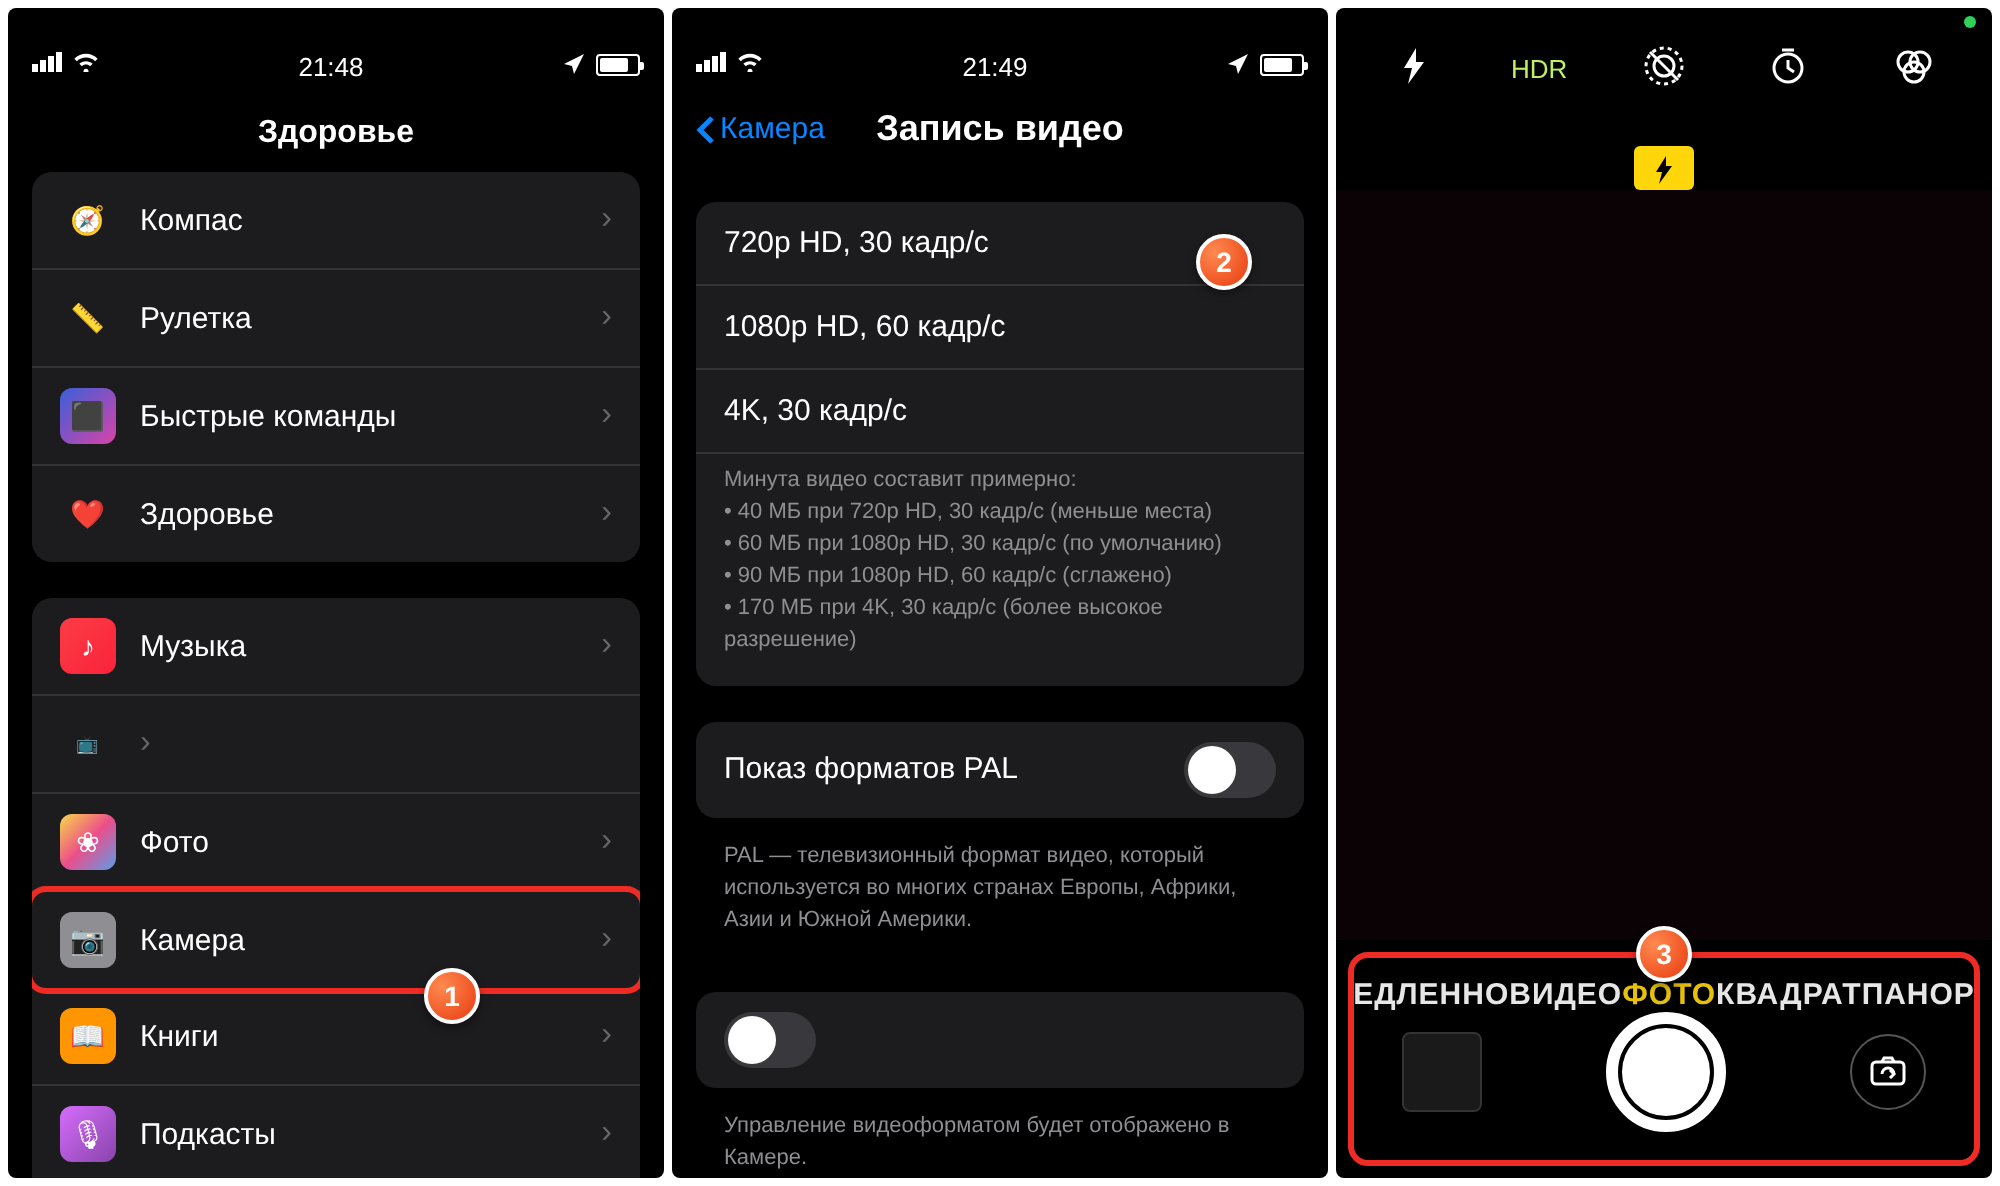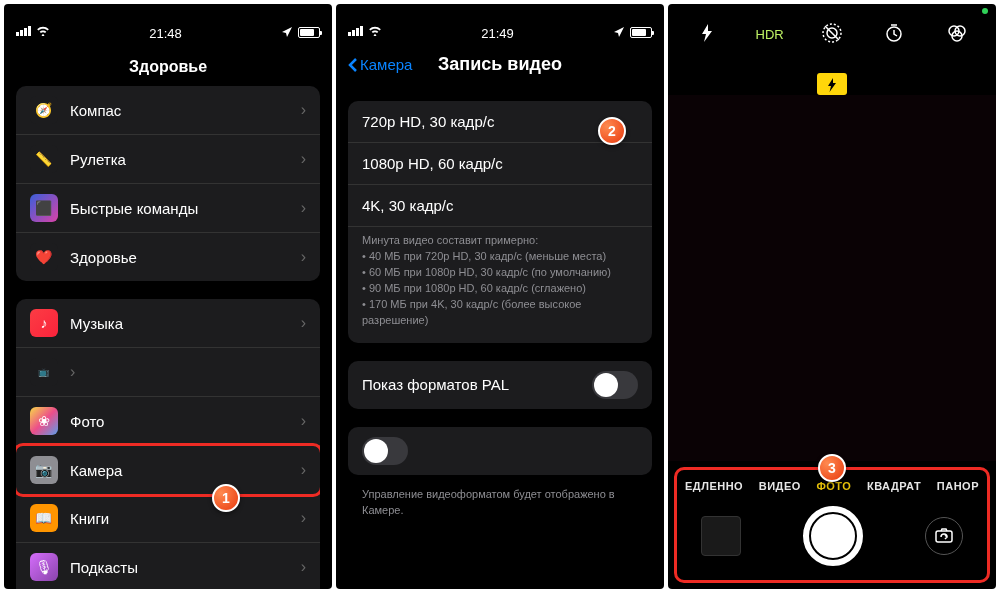--- a/index.html
+++ b/index.html
@@ -34,21 +34,21 @@
 .badge{position:absolute;width:28px;height:28px;background:radial-gradient(circle at 30% 30%,#ff8a50,#e83a0f);border:2px solid #fff;border-radius:50%;color:#fff;font-weight:bold;display:flex;align-items:center;justify-content:center;font-size:14px;z-index:10;box-shadow:0 2px 4px rgba(0,0,0,.4)}
 .footer-text{color:#8e8e93;font-size:11px;padding:6px 14px 14px;line-height:1.45}
 .toggle{width:46px;height:28px;background:#39393d;border-radius:14px;position:relative}
 .toggle::after{content:'';position:absolute;width:24px;height:24px;background:#fff;border-radius:50%;top:2px;left:2px}
 .camera-top{display:flex;justify-content:center;align-items:center;padding:18px 8px;color:#bef264}
 .camera-top>div{flex:1;text-align:center;font-size:12px}
 .flash-badge{display:inline-block;background:#ffd60a;color:#000;padding:3px 10px;border-radius:3px;font-size:14px;margin-top:8px}
 .viewfinder{flex:1;background:#0a0205;position:relative}
 .greendot{position:absolute;top:4px;right:8px;width:6px;height:6px;background:#30d158;border-radius:50%}
 .camera-bottom{padding:10px 8px 14px;position:relative}
-.modes{display:flex;justify-content:space-between;color:#fff;font-size:11px;font-weight:600;letter-spacing:0.5px;margin-bottom:14px}
+.modes{display:flex;justify-content:center;color:#fff;font-size:15px;font-weight:600;letter-spacing:0.5px;}
 .modes span{opacity:.9}
 .modes .active{color:#ffd60a}
 .controls{display:flex;justify-content:space-between;align-items:center;padding:0 16px}
 .thumb{width:40px;height:40px;background:#1a1a1a;border-radius:4px;border:1px solid #333}
 .shutter{width:60px;height:60px;border:4px solid #fff;border-radius:50%;background:#fff;position:relative}
 .shutter::after{content:'';position:absolute;inset:2px;border:2px solid #000;border-radius:50%}
 .switch{width:38px;height:38px;border:1px solid #555;border-radius:50%;display:flex;align-items:center;justify-content:center;color:#fff}
 .ic-compass{background:#1c1c1e}
 .ic-ruler{background:#1c1c1e}
 .ic-shortcuts{background:linear-gradient(135deg,#3a5fd9,#d943a8)}
@@ -199,20 +199,21 @@
 • 60 МБ при 1080p HD, 30 кадр/с (по умолчанию)
 • 90 МБ при 1080p HD, 60 кадр/с (сглажено)
 • 170 МБ при 4K, 30 кадр/с (более высокое разрешение)</div>
     </div>
     <div class="section">
       <div class="row">
           <div class="label">Показ форматов PAL</div>
           <div class="toggle"></div>
         </div>
     </div>
+    <div class="footer-text" style="margin-top:-12px;margin-bottom:14px;padding-left:14px;padding-right:14px">PAL — телевизионный формат видео, который используется во многих странах Европы, Африки, Азии и Южной Америки.</div>
     <div class="section">
       <div class="row">
           <div class="toggle"></div>
         </div>
     </div>
     <div class="footer-text" style="margin-top:-12px;padding-left:14px">Управление видеоформатом будет отображено в Камере.</div>
   </div>
 </div>
 
 <div class="phone">

